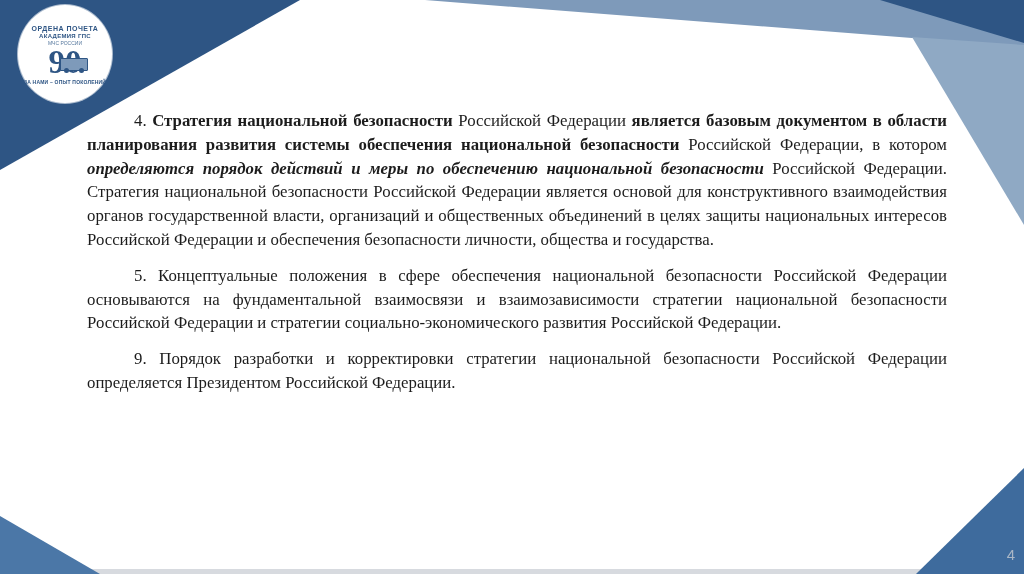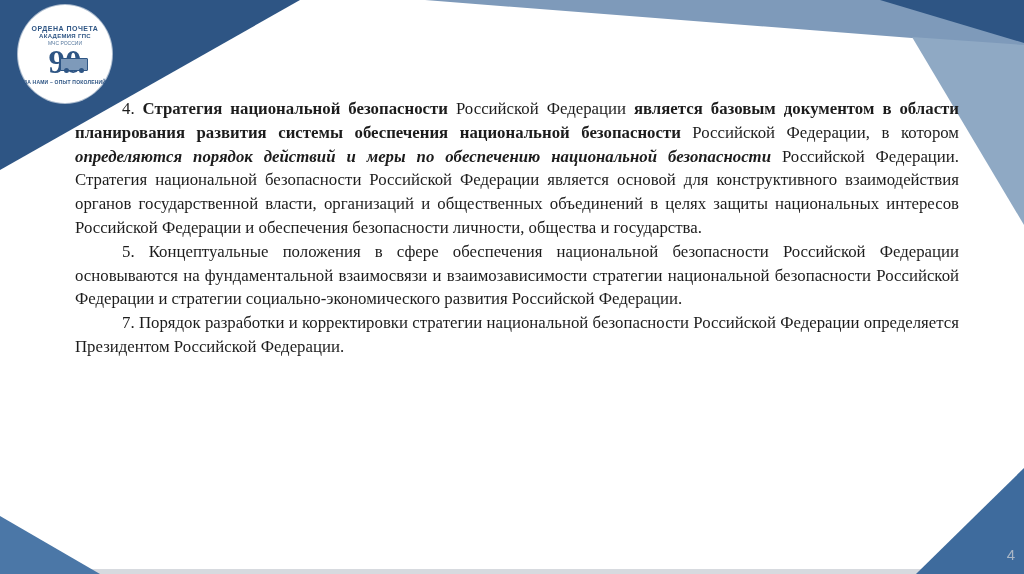--- a/index.html
+++ b/index.html
@@ -38,21 +38,21 @@
   .logo-ribbon{font-family:"Liberation Sans",sans-serif;font-size:5px;font-weight:bold;margin-top:3px;letter-spacing:.2px;}
 
   
   .text-block{
     position:absolute;left:75px;top:97px;width:884px;
     color:#1c1c1c;
     font-size:16.8px;line-height:23.8px;
     text-align:justify;
     z-index:2;
   }
-  .text-block p{margin:0;text-indent:47px;}
+  .text-block p{margin:12px;text-indent:47px;}
   .text-block .bold{font-weight:bold;}
   .text-block .bolditalic{font-weight:bold;font-style:italic;}
   .text-block .regular{font-weight:normal;}
 
   
   .page-number{
     position:absolute;right:9px;bottom:11px;
     font-family:"Liberation Sans",sans-serif;
     font-size:15px;color:#A9B6C6;z-index:4;
   }
@@ -79,18 +79,18 @@
     <div class="logo-90">
       <span>90</span>
       <span class="logo-truck"></span>
     </div>
     <div class="logo-ribbon">ЗА НАМИ – ОПЫТ ПОКОЛЕНИЙ</div>
   </div>
 
   <div class="text-block">
       <p><span class="regular">4.  </span><span class="bold">Стратегия национальной безопасности </span><span class="regular">Российской Федерации </span><span class="bold">является базовым документом в области планирования развития системы обеспечения национальной безопасности </span><span class="regular">Российской Федерации, в котором </span><span class="bolditalic">определяются порядок действий и меры по обеспечению национальной безопасности </span><span class="regular">Российской Федерации. Стратегия национальной безопасности Российской Федерации является основой для конструктивного взаимодействия органов государственной власти, организаций и общественных объединений в целях защиты национальных интересов Российской Федерации и обеспечения безопасности личности, общества и государства.</span></p>
       <p><span class="regular">5. Концептуальные положения в сфере обеспечения национальной безопасности Российской Федерации основываются на фундаментальной взаимосвязи и взаимозависимости стратегии национальной безопасности Российской Федерации и стратегии социально-экономического развития Российской Федерации.</span></p>
-      <p><span class="regular">7. Порядок разработки и корректировки стратегии национальной безопасности Российской Федерации определяется Президентом Российской Федерации.</span></p>
+      <p><span class="regular">9. Порядок разработки и корректировки стратегии национальной безопасности Российской Федерации определяется Президентом Российской Федерации.</span></p>
     </div>
 
   <div class="page-number">4</div>
 
 </div>
 
 </body></html>

